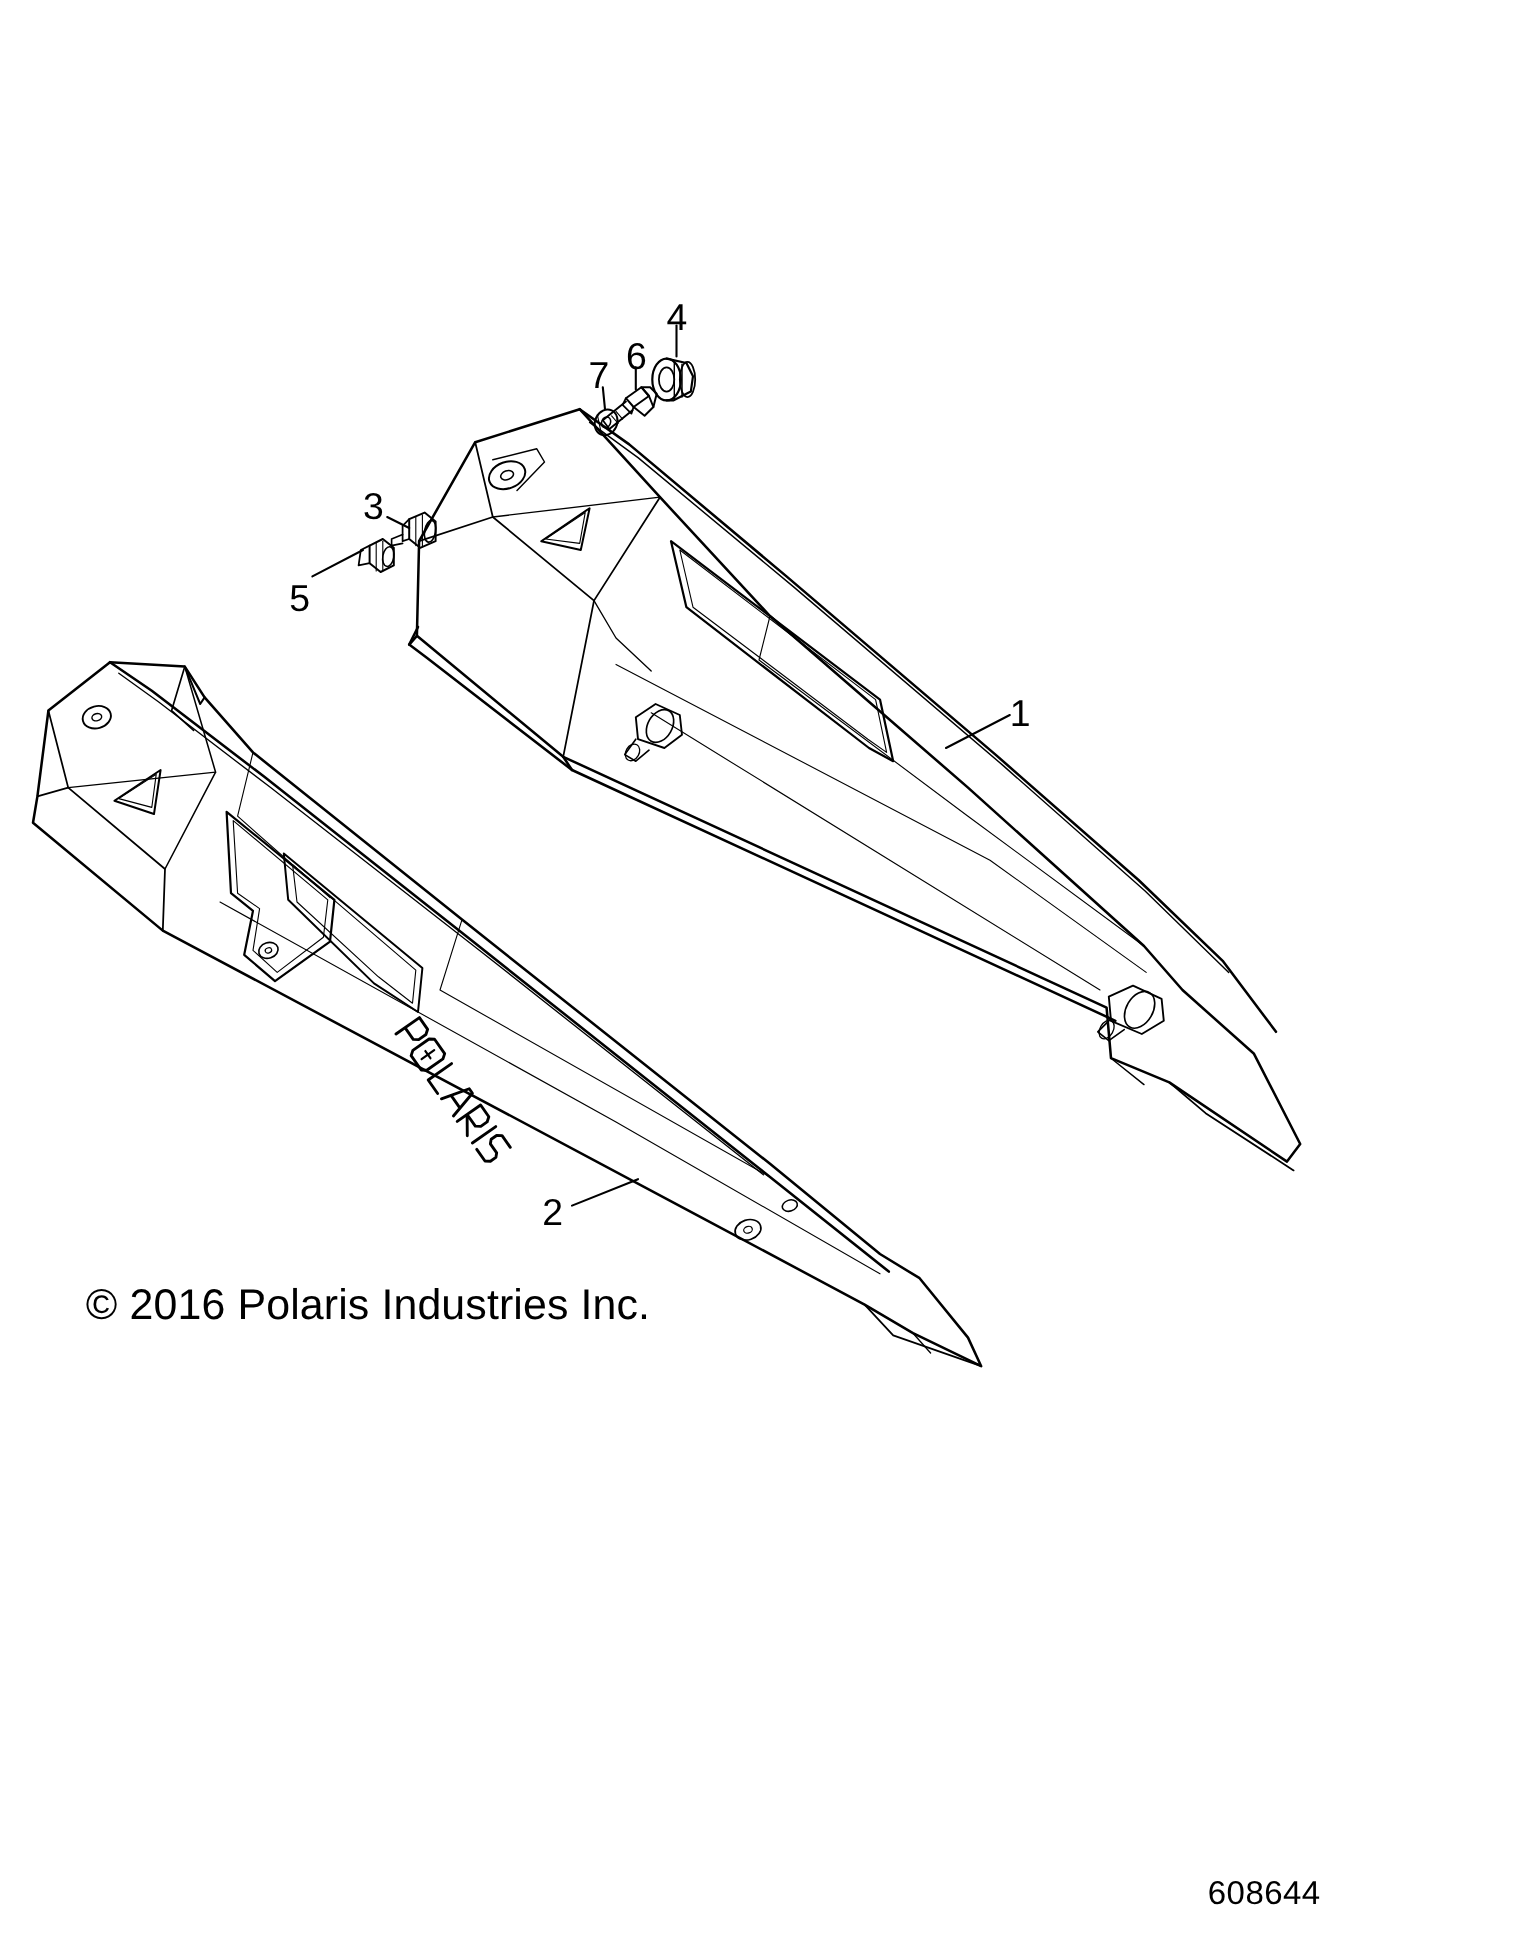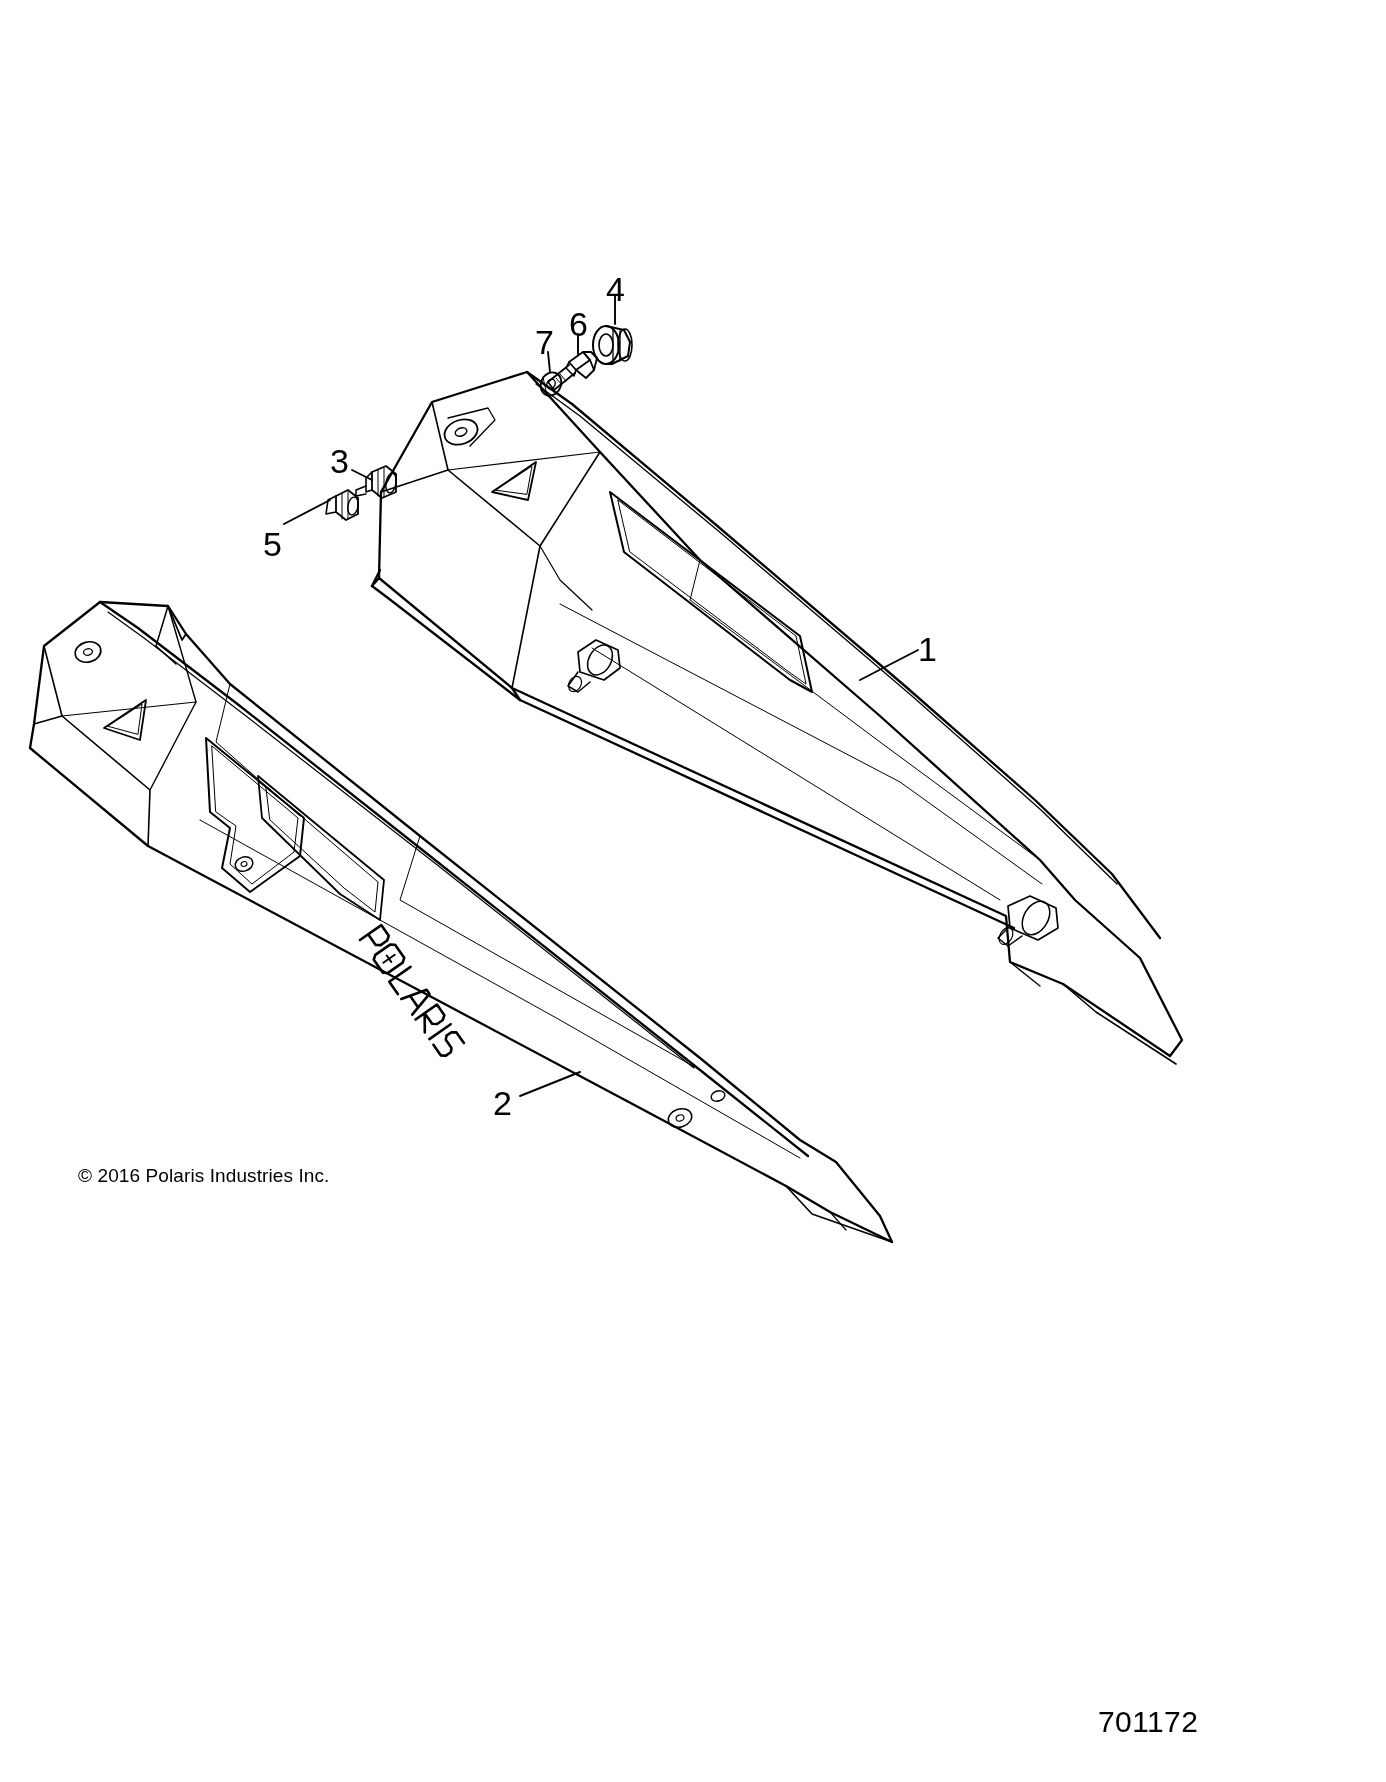--- a/index.html
+++ b/index.html
@@ -30,21 +30,21 @@
     font-family: "Liberation Sans", sans-serif;
     font-size: 34px;
     line-height: 1;
     color: #000;
     white-space: nowrap;
   }
   #copyright {
     position: absolute;
     left: 78px;
     top: 1165px;
-    font-size: 19px;
+    font-size: 39px;
     letter-spacing: 0.1px;
     white-space: nowrap;
   }
   #partnumber {
     position: absolute;
     left: 1098px;
     top: 1705px;
     font-size: 30px;
     letter-spacing: 0.4px;
     white-space: nowrap;
@@ -316,15 +316,15 @@
   <div class="callout" style="left:606px; top:272px;">4</div>
 
   <div class="callout" style="left:263px; top:527px;">5</div>
 
   <div class="callout" style="left:569px; top:307px;">6</div>
 
   <div class="callout" style="left:535px; top:325px;">7</div>
 
   <div id="copyright">© 2016 Polaris Industries Inc.</div>
 
-  <div id="partnumber">701172</div>
+  <div id="partnumber">608644</div>
 
 </div>
 
 </body></html>

